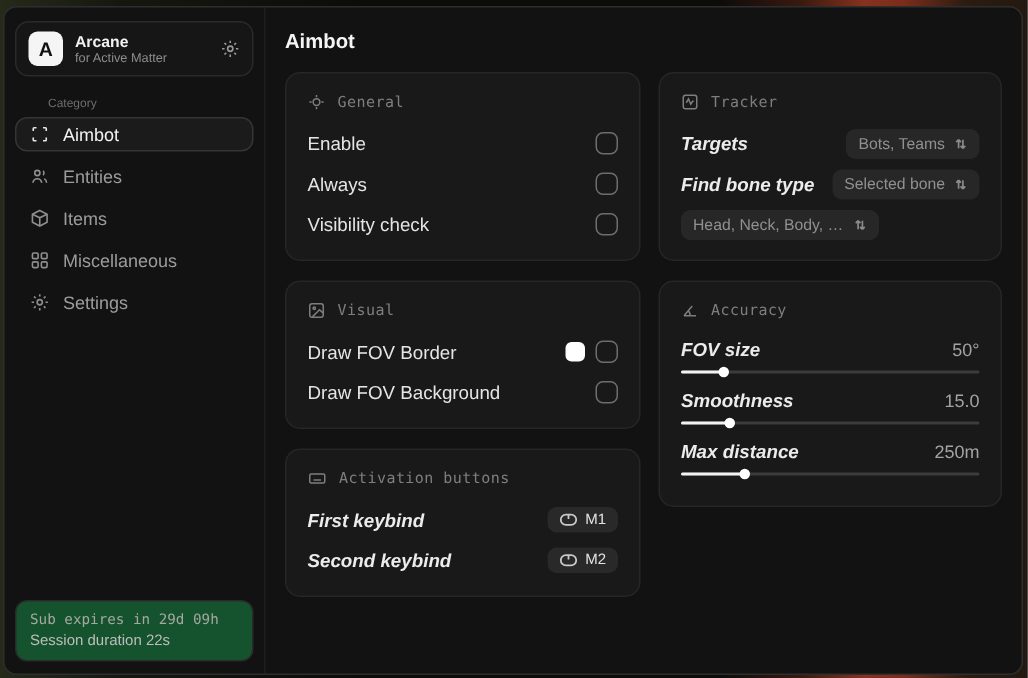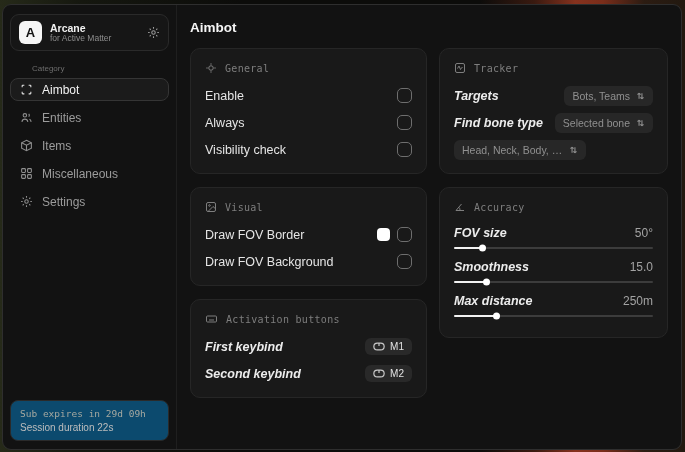--- a/index.html
+++ b/index.html
@@ -37,21 +37,21 @@
   .nav-item {
     height:23px; margin-bottom:5px; display:flex; align-items:center; gap:9px;
     padding:0 9px; border-radius:8px; border:1px solid transparent;
     color:#9c9c9c; font-size:12px; cursor:pointer;
   }
   .nav-item .nv-icon { display:flex; color:#8e8e8e; }
   .nav-item.selected { border-color:#353535; background:#1b1b1b; color:#f2f2f2; }
   .nav-item.selected .nv-icon { color:#e5e5e5; }
   .sidebar-spacer { flex:1; }
   .sub-card {
-    border:1px solid #2a2a2a; background:#0c4a6e; border-radius:8px;
+    border:1px solid #2a2a2a; background:#14532d; border-radius:8px;
     padding:7px 9px; display:flex; flex-direction:column; gap:3px;
   }
   .sub-line1 { font-family:"DejaVu Sans Mono", monospace; font-size:9.5px; color:#a5a8a0; }
   .sub-line2 { font-size:10px; font-weight:normal; color:#bdbdbd; }
   
   .main { flex:1; padding:13px 13px 10px; overflow:hidden; }
   .page-title { font-size:13.5px; font-weight:bold; color:#f5f5f5; margin:2px 0 13px; }
   .columns { display:flex; gap:12px; align-items:flex-start; }
   .col-left { width:237px; flex:none; }
   .col-right { flex:1; }

